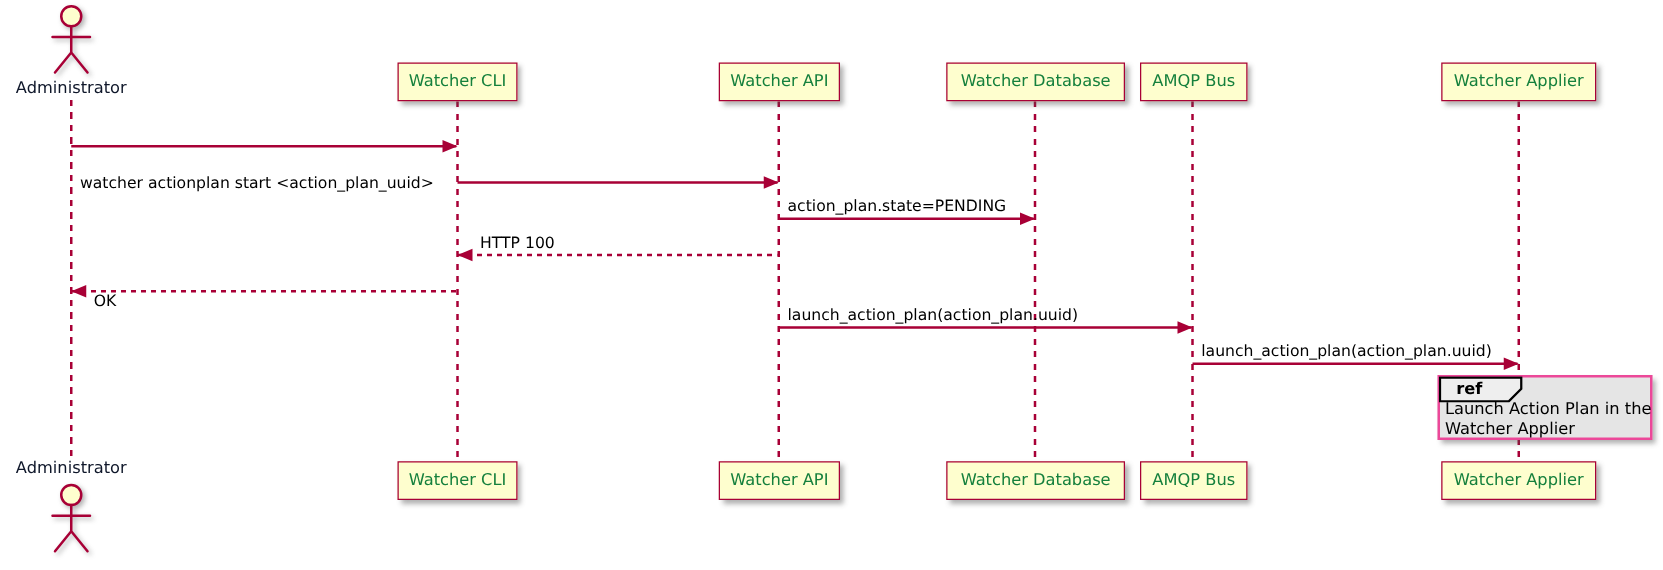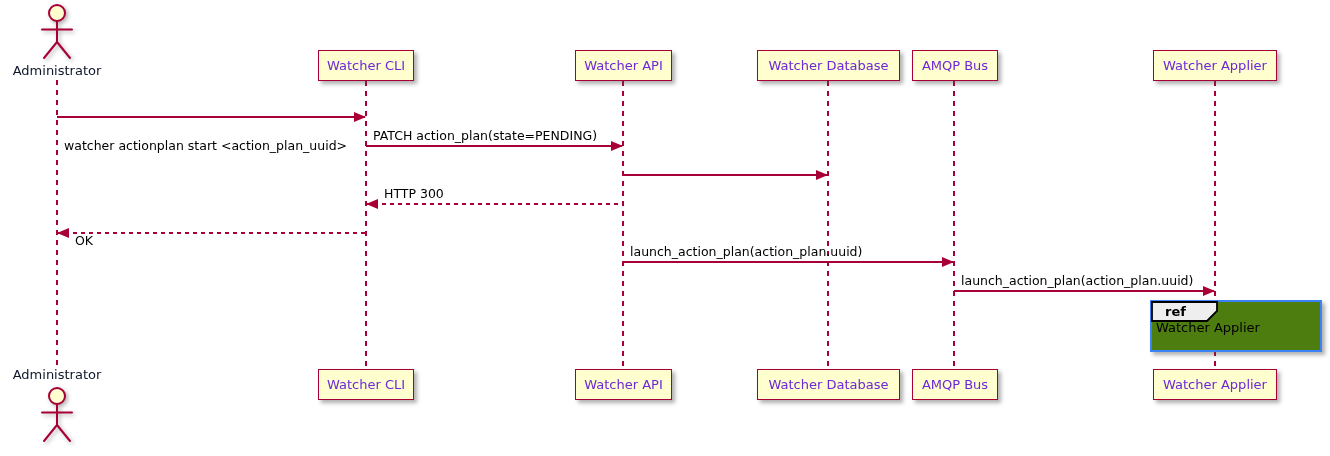--- a/index.html
+++ b/index.html
@@ -10,38 +10,38 @@
     font-family:"DejaVu Sans", sans-serif;
     overflow:hidden;
   }
   .pbox{
     position:absolute;
     box-sizing:border-box;
     background:#FEFECE;
     border:1.8px solid #A80036;
     box-shadow:3px 3px 4px rgba(80,80,80,0.45);
     display:flex;align-items:center;justify-content:center;
-    font-size:13px;color:#6d28d9;white-space:nowrap;
+    font-size:13px;color:#15803d;white-space:nowrap;
   }
   .lifeline{position:absolute;width:1.7px;}
   .msg-label{
     position:absolute;font-size:12.5px;color:#000;
     white-space:nowrap;line-height:15px;
   }
   .msg-line{position:absolute;height:1.7px;}
   .arrowhead{position:absolute;width:0;height:0;}
   .actor-label{
     position:absolute;transform:translateX(-50%);
     font-size:13px;color:#0f172a;white-space:nowrap;line-height:15px;
   }
   .actor-figure{position:absolute;}
   .actor-figure svg{filter:drop-shadow(2.5px 2.5px 2px rgba(80,80,80,0.45));}
   .ref-box{
     position:absolute;box-sizing:border-box;
-    background:#4d7c0f;border:2px solid #3b82f6;
+    background:#e5e5e5;border:2px solid #ec4899;
     box-shadow:3px 3px 4px rgba(80,80,80,0.45);
   }
   .ref-header{position:absolute;left:-1px;top:-1px;}
   .ref-keyword{
     position:absolute;left:13px;top:0px;
     font-size:13px;font-weight:bold;color:#000;line-height:19px;
   }
   .ref-body{
     position:absolute;left:4px;top:18px;
     font-size:13px;color:#000;line-height:16px;white-space:nowrap;
@@ -75,37 +75,38 @@
         <circle cx="23" cy="10" r="8" fill="#FEFECE" stroke="#A80036" stroke-width="2"></circle>
         <path d="M23 18 V39 M8 26.5 H38 M23 39 L10 55 M23 39 L36 55" stroke="#A80036" stroke-width="2" fill="none" stroke-linecap="round"></path>
       </svg></div>
     <div class="actor-label" style="left: 57px; top: 63px;">Administrator</div>
     <div class="actor-label" style="left: 57px; top: 367px;">Administrator</div>
     <div class="msg-line" style="left: 57px; top: 116px; width: 308px; background: rgb(168, 0, 54);"></div>
     <div class="arrowhead" style="top: 112px; border-top: 5px solid transparent; border-bottom: 5px solid transparent; left: 354px; border-left: 12px solid rgb(168, 0, 54);"></div>
     <div class="msg-label" style="left: 64px; top: 99px; margin-top: 39px;">watcher actionplan start &lt;action_plan_uuid&gt;</div>
     <div class="msg-line" style="left: 366px; top: 145px; width: 256px; background: rgb(168, 0, 54);"></div>
     <div class="arrowhead" style="top: 141px; border-top: 5px solid transparent; border-bottom: 5px solid transparent; left: 611px; border-left: 12px solid rgb(168, 0, 54);"></div>
-    <div class="msg-label" style="left: 373px; top: 128px;">PATCH action_plan(state=PENDING)</div>
     <div class="msg-line" style="left: 623px; top: 174px; width: 204px; background: rgb(168, 0, 54);"></div>
     <div class="arrowhead" style="top: 170px; border-top: 5px solid transparent; border-bottom: 5px solid transparent; left: 816px; border-left: 12px solid rgb(168, 0, 54);"></div>
+    <div class="msg-label" style="left: 630px; top: 157px;">action_plan.state=PENDING</div>
     <div class="msg-line" style="left: 366px; top: 203px; width: 256px; background: repeating-linear-gradient(90deg, rgb(168, 0, 54) 0px, rgb(168, 0, 54) 4px, transparent 4px, transparent 8px);"></div>
     <div class="arrowhead" style="top: 199px; border-top: 5px solid transparent; border-bottom: 5px solid transparent; left: 366px; border-right: 12px solid rgb(168, 0, 54);"></div>
-    <div class="msg-label" style="left: 384px; top: 186px;">HTTP 300</div>
+    <div class="msg-label" style="left: 384px; top: 186px;">HTTP 100</div>
     <div class="msg-line" style="left: 57px; top: 232px; width: 308px; background: repeating-linear-gradient(90deg, rgb(168, 0, 54) 0px, rgb(168, 0, 54) 4px, transparent 4px, transparent 8px);"></div>
     <div class="arrowhead" style="top: 228px; border-top: 5px solid transparent; border-bottom: 5px solid transparent; left: 57px; border-right: 12px solid rgb(168, 0, 54);"></div>
     <div class="msg-label" style="left: 75px; top: 233px;">OK</div>
     <div class="msg-line" style="left: 623px; top: 261px; width: 330px; background: rgb(168, 0, 54);"></div>
     <div class="arrowhead" style="top: 257px; border-top: 5px solid transparent; border-bottom: 5px solid transparent; left: 942px; border-left: 12px solid rgb(168, 0, 54);"></div>
     <div class="msg-label" style="left: 630px; top: 244px;">launch_action_plan(action_plan.uuid)</div>
     <div class="msg-line" style="left: 954px; top: 290px; width: 260px; background: rgb(168, 0, 54);"></div>
     <div class="arrowhead" style="top: 286px; border-top: 5px solid transparent; border-bottom: 5px solid transparent; left: 1203px; border-left: 12px solid rgb(168, 0, 54);"></div>
     <div class="msg-label" style="left: 961px; top: 273px;">launch_action_plan(action_plan.uuid)</div>
     <div class="ref-box" style="left: 1150px; top: 300px; width: 172px; height: 52px;">
       <div class="ref-header"><svg width="68" height="21" viewBox="0 0 68 21">
           <polygon points="1,1 66,1 66,10 56,20 1,20" fill="#EEEEEE" stroke="#000000" stroke-width="1.8"></polygon>
         </svg></div>
       <div class="ref-keyword">ref</div>
       <div class="ref-body">
+        <div>Launch Action Plan in the</div>
         <div>Watcher Applier</div>
       </div>
     </div>
   </div>
 
 </body></html>

